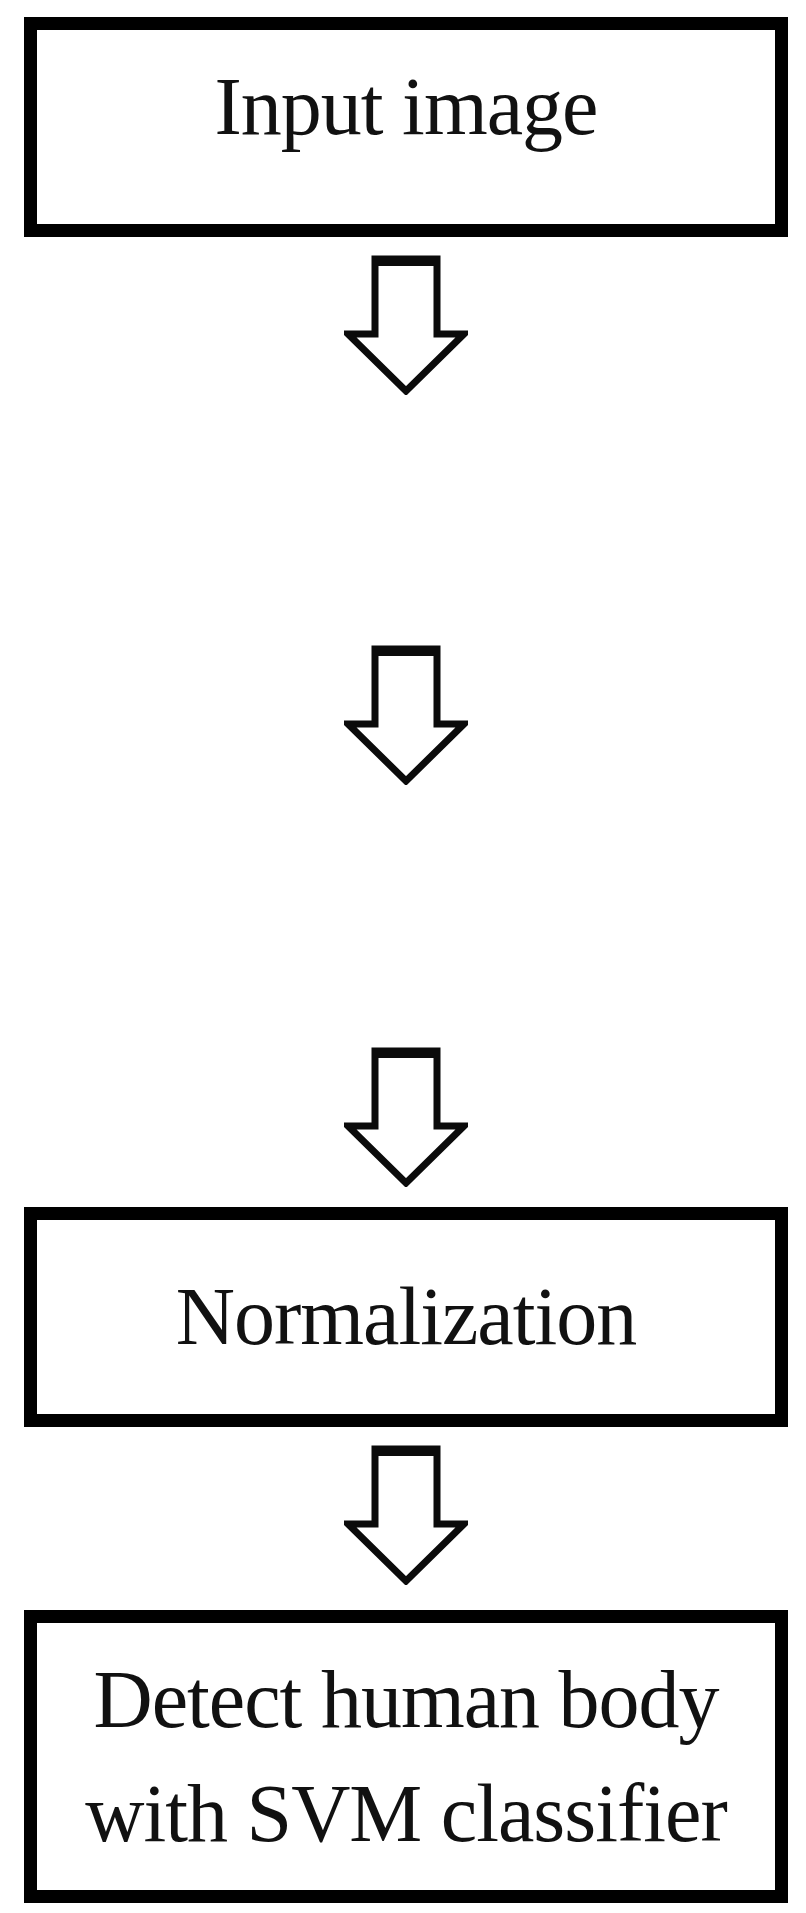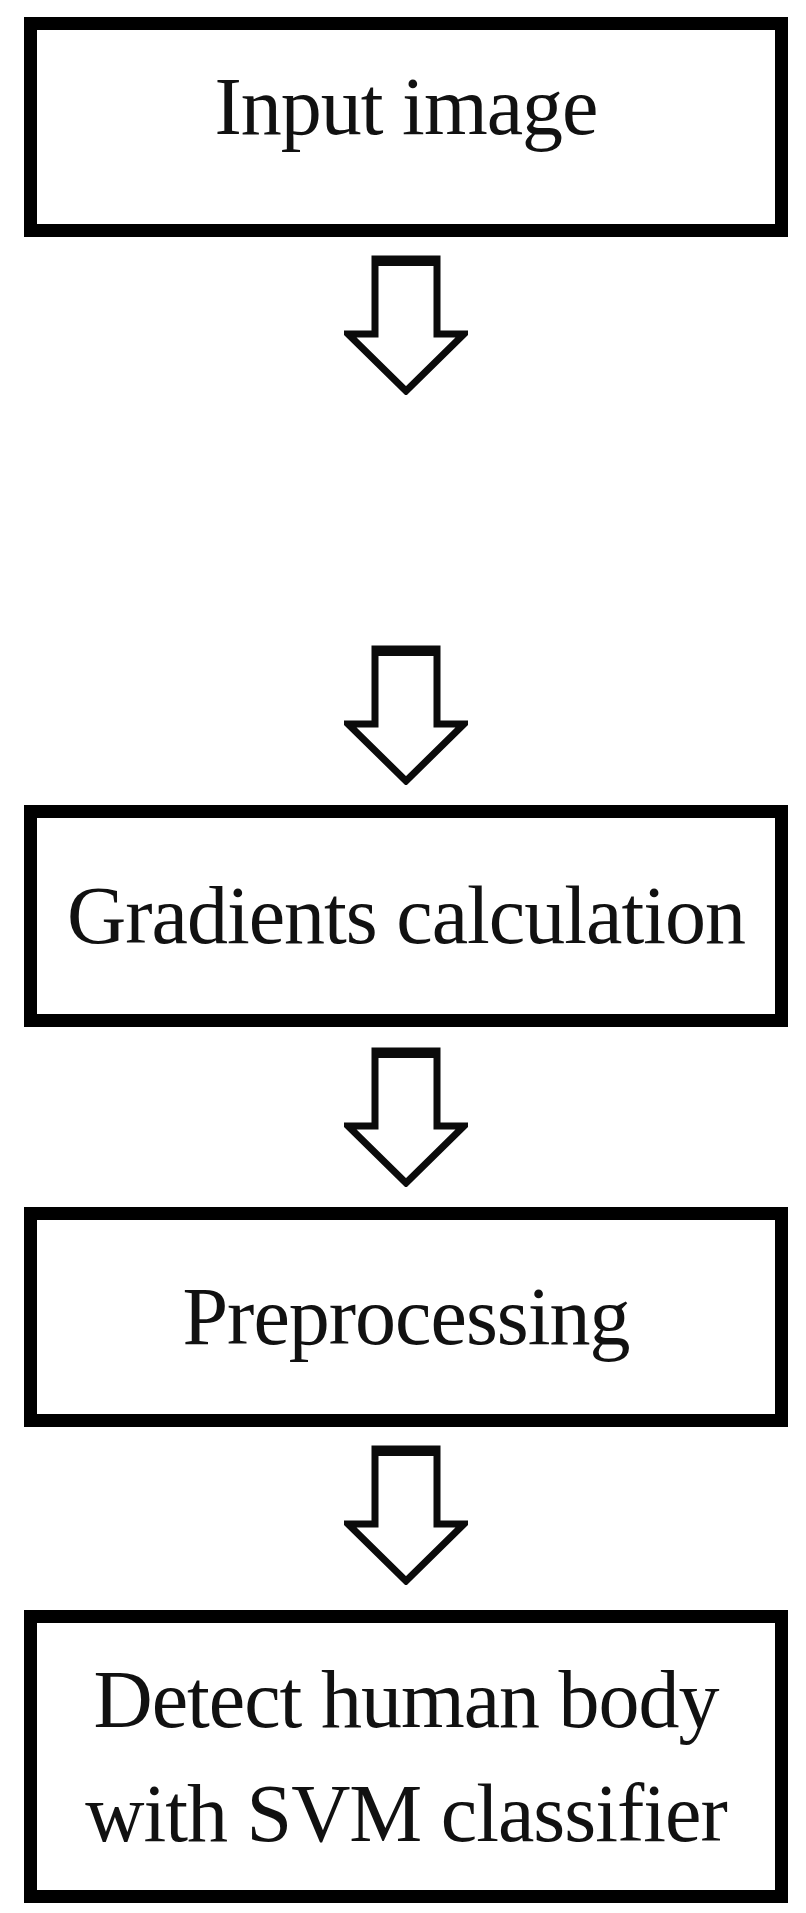--- a/index.html
+++ b/index.html
@@ -71,33 +71,30 @@
   </div>
 
 
   <div class="flow-arrow arrow-2">
     <svg viewBox="0 0 124 140" xmlns="http://www.w3.org/2000/svg">
       <polygon points="31,4 93,4 93,79 120,79 62,136 4,79 31,79" fill="#ffffff" stroke="#0b0b0b" stroke-width="7" stroke-linejoin="miter"></polygon>
       <path d="M28 6 H96" stroke="#0b0b0b" stroke-width="10" fill="none"></path>
     </svg>
   </div>
 
-  <div class="flow-box box-3">
-    <span class="label">Gradients calculation</span>
-  </div>
 
   <div class="flow-arrow arrow-3">
     <svg viewBox="0 0 124 140" xmlns="http://www.w3.org/2000/svg">
       <polygon points="31,4 93,4 93,79 120,79 62,136 4,79 31,79" fill="#ffffff" stroke="#0b0b0b" stroke-width="7" stroke-linejoin="miter"></polygon>
       <path d="M28 6 H96" stroke="#0b0b0b" stroke-width="10" fill="none"></path>
     </svg>
   </div>
 
   <div class="flow-box box-4">
-    <span class="label">Preprocessing</span>
+    <span class="label">Normalization</span>
   </div>
 
   <div class="flow-arrow arrow-4">
     <svg viewBox="0 0 124 140" xmlns="http://www.w3.org/2000/svg">
       <polygon points="31,4 93,4 93,79 120,79 62,136 4,79 31,79" fill="#ffffff" stroke="#0b0b0b" stroke-width="7" stroke-linejoin="miter"></polygon>
       <path d="M28 6 H96" stroke="#0b0b0b" stroke-width="10" fill="none"></path>
     </svg>
   </div>
 
   <div class="flow-box box-5">

